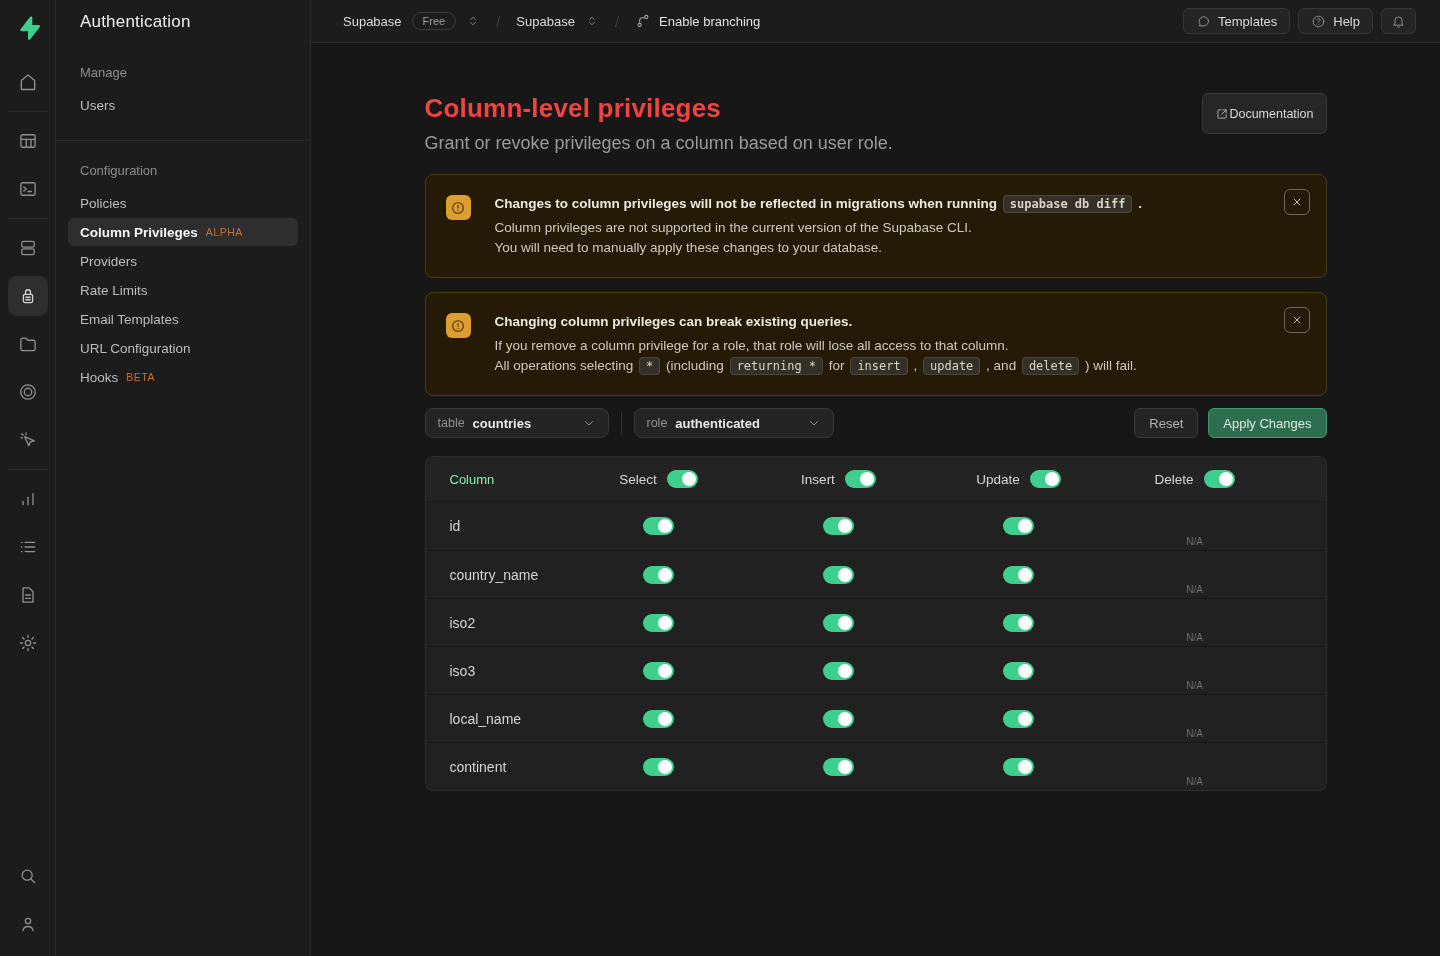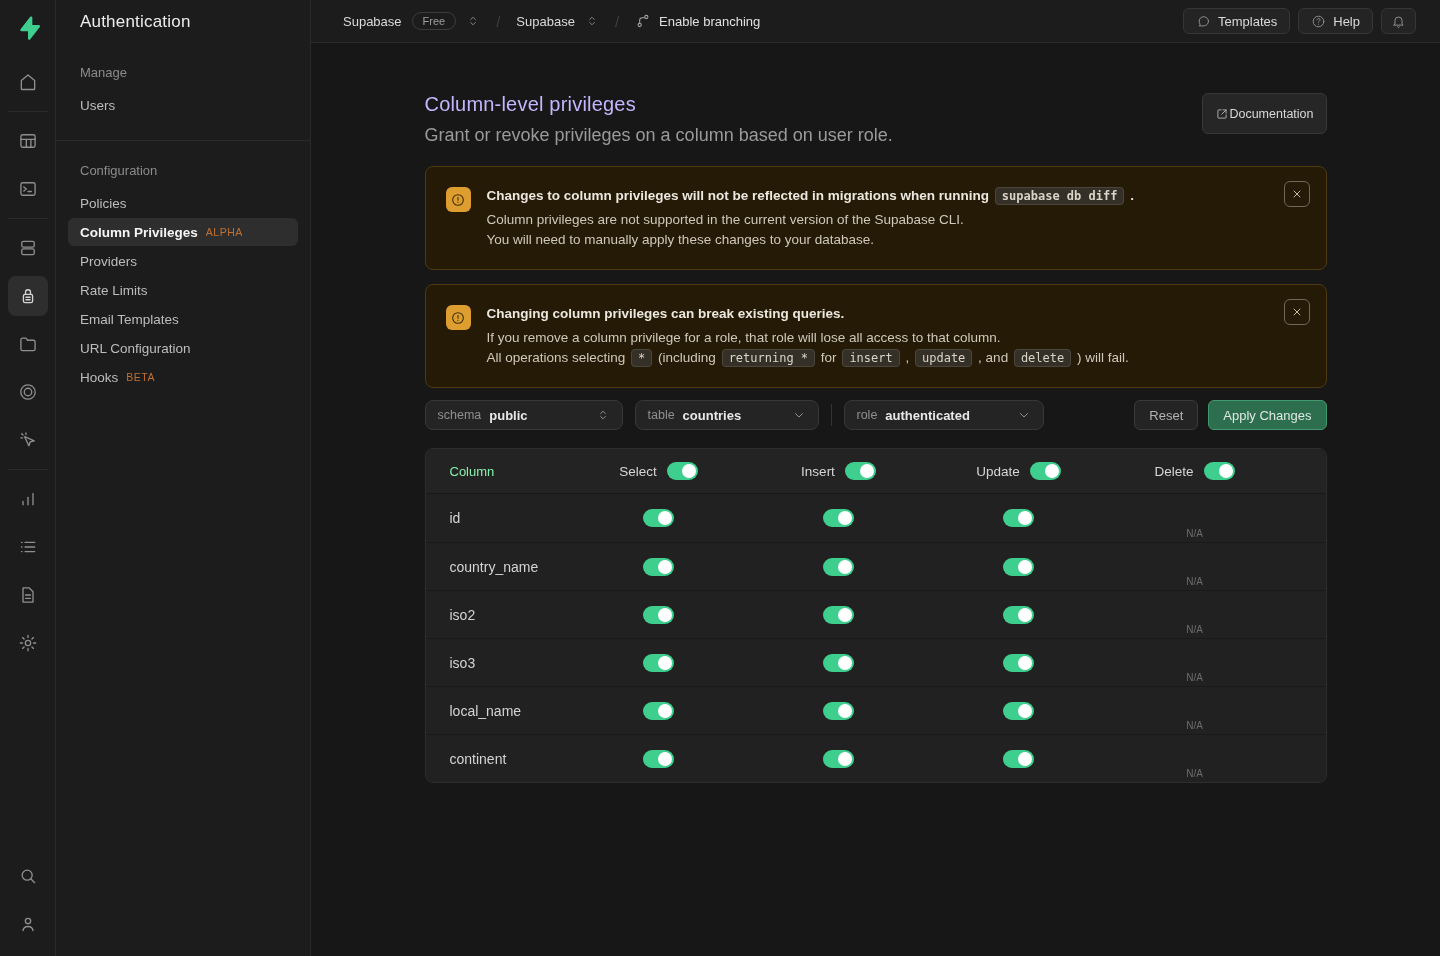--- a/index.html
+++ b/index.html
@@ -66,32 +66,32 @@
     display:flex; align-items:center; gap:7px; height:26px; padding:0 12px;
     background:#242424; border:1px solid #363636; border-radius:6px; color:#d9d9d9; font-size:13px; cursor:pointer;
   }
   .top-btn svg { color:#8f8f8f; }
   .top-btn.icon-only { padding:0 9px; }
 
   
   .content { flex:1; overflow:auto; background:#171717; }
   .container { width:902px; margin:0 auto; padding-top:50px; }
   .page-head { display:flex; align-items:flex-start; }
-  .page-title { font-size:20px; font-weight:400; color:#c4b5fd; letter-spacing:.2px; }
+  .page-title { font-size:26px; font-weight:700; color:#ef4444; letter-spacing:.2px; }
   .page-sub { margin-top:9px; font-size:18px; color:#9a9a9a; }
   .doc-btn {
     margin-left:auto; display:flex; align-items:center; height:41px; padding:8px 12px;
     background:#262626; border:1px solid #383838; border-radius:6px; color:#d8d8d8; font-size:12.5px; cursor:pointer;
   }
   .doc-btn svg { color:#b5b5b5; }
 
   
   .banner {
     margin-top:20px; background:#241a05; border:1px solid #4e3a10; border-radius:8px;
-    padding:19px 20px; position:relative; display:flex; gap:16px;
+    padding:19px 20px; position:relative; display:flex; gap:24px;
   }
   .banner + .banner { margin-top:14px; }
   .warn-chip {
     width:25px; height:25px; border-radius:6px; background:#dd9d2f; color:#3c2c08;
     display:flex; align-items:center; justify-content:center; flex-shrink:0; margin-top:1px;
   }
   .banner-body { font-size:13.5px; line-height:20px; color:#cfc8bb; padding-right:60px; }
   .banner-title { color:#ece8e0; font-weight:700; margin-bottom:4px; }
   .banner-body code, .banner-title code {
     font-family:"DejaVu Sans Mono", monospace; font-size:12px; background:#343028;
@@ -405,30 +405,20 @@
         </div>
         <button class="banner-close">
           <svg class="stroke" width="12" height="12" viewBox="0 0 24 24" stroke-width="2.2">
               <line x1="6" y1="6" x2="18" y2="18"></line>
               <line x1="18" y1="6" x2="6" y2="18"></line>
             </svg>
         </button>
       </div>
 
       <div class="filter-row">
-        <div class="select sel-schema">
-          <span class="lbl">schema</span>
-          <span class="val">public</span>
-          <span class="chev">
-            <svg class="stroke" width="14" height="14" viewBox="0 0 24 24">
-                <polyline points="8 9.5 12 5.5 16 9.5"></polyline>
-                <polyline points="8 14.5 12 18.5 16 14.5"></polyline>
-              </svg>
-          </span>
-        </div>
         <div class="select sel-table">
           <span class="lbl">table</span>
           <span class="val">countries</span>
           <span class="chev">
             <svg class="stroke" width="14" height="14" viewBox="0 0 24 24">
                 <polyline points="6 9.5 12 15.5 18 9.5"></polyline>
               </svg>
           </span>
         </div>
         <div class="vdivider"></div>

